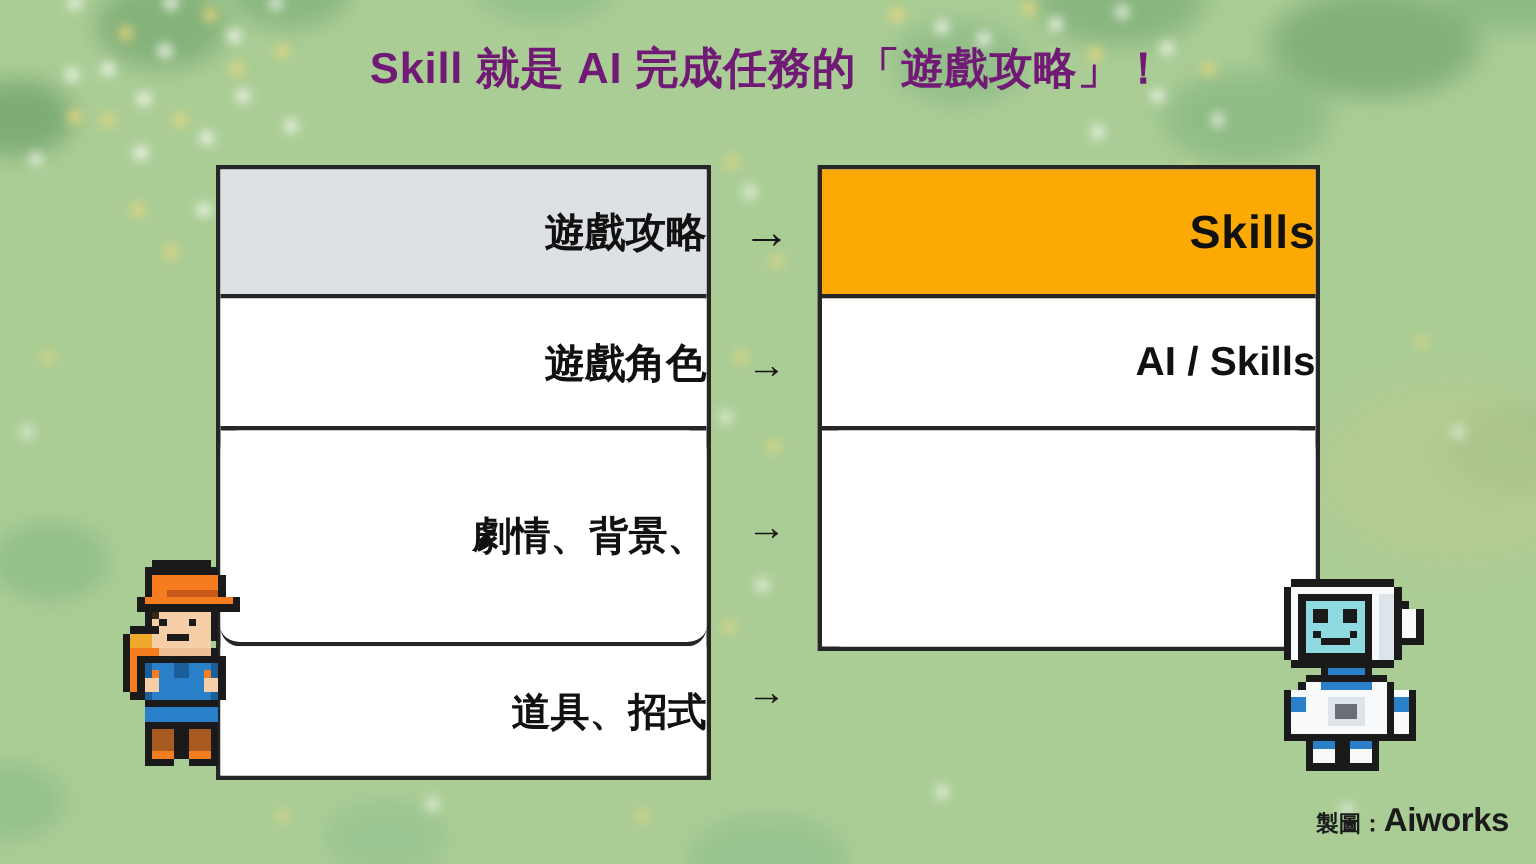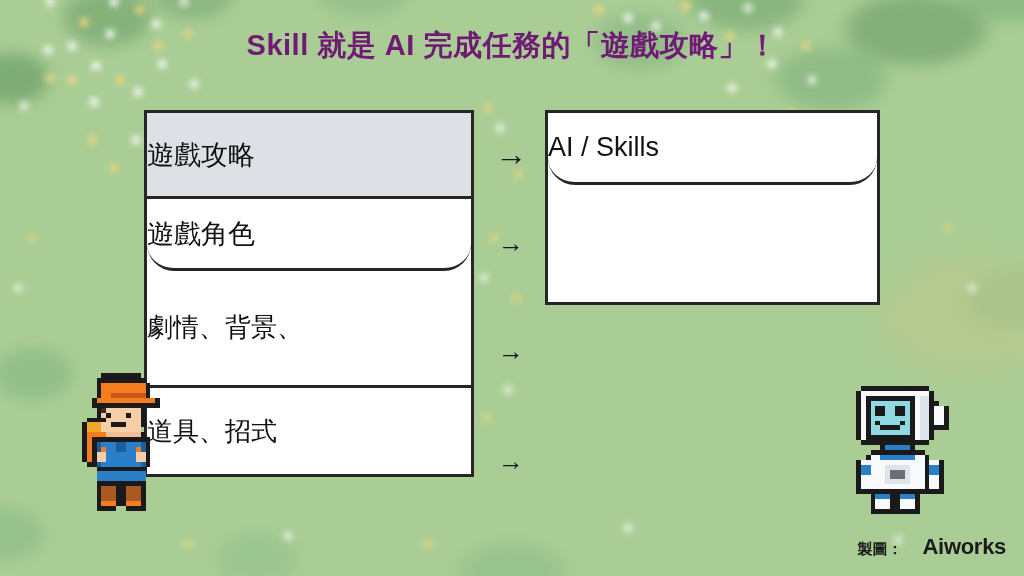--- a/index.html
+++ b/index.html
@@ -142,31 +142,31 @@
     background: #ffffff;
   }
   .table.left  { left: 144px; }
   .table.right { left: 545px; width: 335px; }
 
   .cell {
     border-bottom: 3px solid #262626;
     box-sizing: border-box;
     display: flex;
     align-items: center;
-    justify-content: flex-start;
+    justify-content: flex-end;
     text-align: center;
     color: #111;
-    font-weight: normal;
+    font-weight: bold;
     background: #ffffff;
   }
   .cell:last-child { border-bottom: none; }
 
   .cell.r1 { height: 86px; font-size: 27px; }
-  .cell.r2 { height: 72px; font-size: 27px; border-radius: 27px; }
-  .cell.r3 { height: 117px; font-size: 26px; line-height: 1.28; }
+  .cell.r2 { height: 88px; font-size: 27px; }
+  .cell.r3 { height: 144px; font-size: 26px; line-height: 1.28; border-radius: 13px; }
   .cell.r4 { height: 86px;  font-size: 26px; }
 
   .cell.hdr-gray   { background: #dde0e4; }
   .cell.hdr-orange { background: #fca904; font-size: 31px; letter-spacing: .5px; }
 
   .cell .lines { display: block; }
   .cell .lines span { display: block; white-space: nowrap; }
 
   
   .arrow {
@@ -182,21 +182,21 @@
   .arrow.a2 { top: 230px; font-size: 26px; }
   .arrow.a3 { top: 338px; font-size: 26px; }
   .arrow.a4 { top: 448px; font-size: 26px; }
 
   
   .credit {
     position: absolute;
     right: 18px; bottom: 16px;
     display: flex;
     align-items: baseline;
-    gap: 20px;
+    gap: 0;
     color: #1b1b1b;
   }
   .credit .who { font-size: 15px; font-weight: bold; }
   .credit .brand {
     font-size: 22px;
     font-weight: bold;
     letter-spacing: -.3px;
   }
 
   
@@ -236,20 +236,23 @@
       </span>
     </div>
   </div>
 
   <div class="arrow a1">→</div>
   <div class="arrow a2">→</div>
   <div class="arrow a3">→</div>
   <div class="arrow a4">→</div>
 
   <div class="table right">
+    <div class="cell r1 hdr-orange">
+      <span>Skills</span>
+    </div>
     <div class="cell r2">
       <span class="lines">
         <span>AI / Skills</span>
       </span>
     </div>
     <div class="cell r3">
       <span class="lines">
       </span>
     </div>
   </div>

